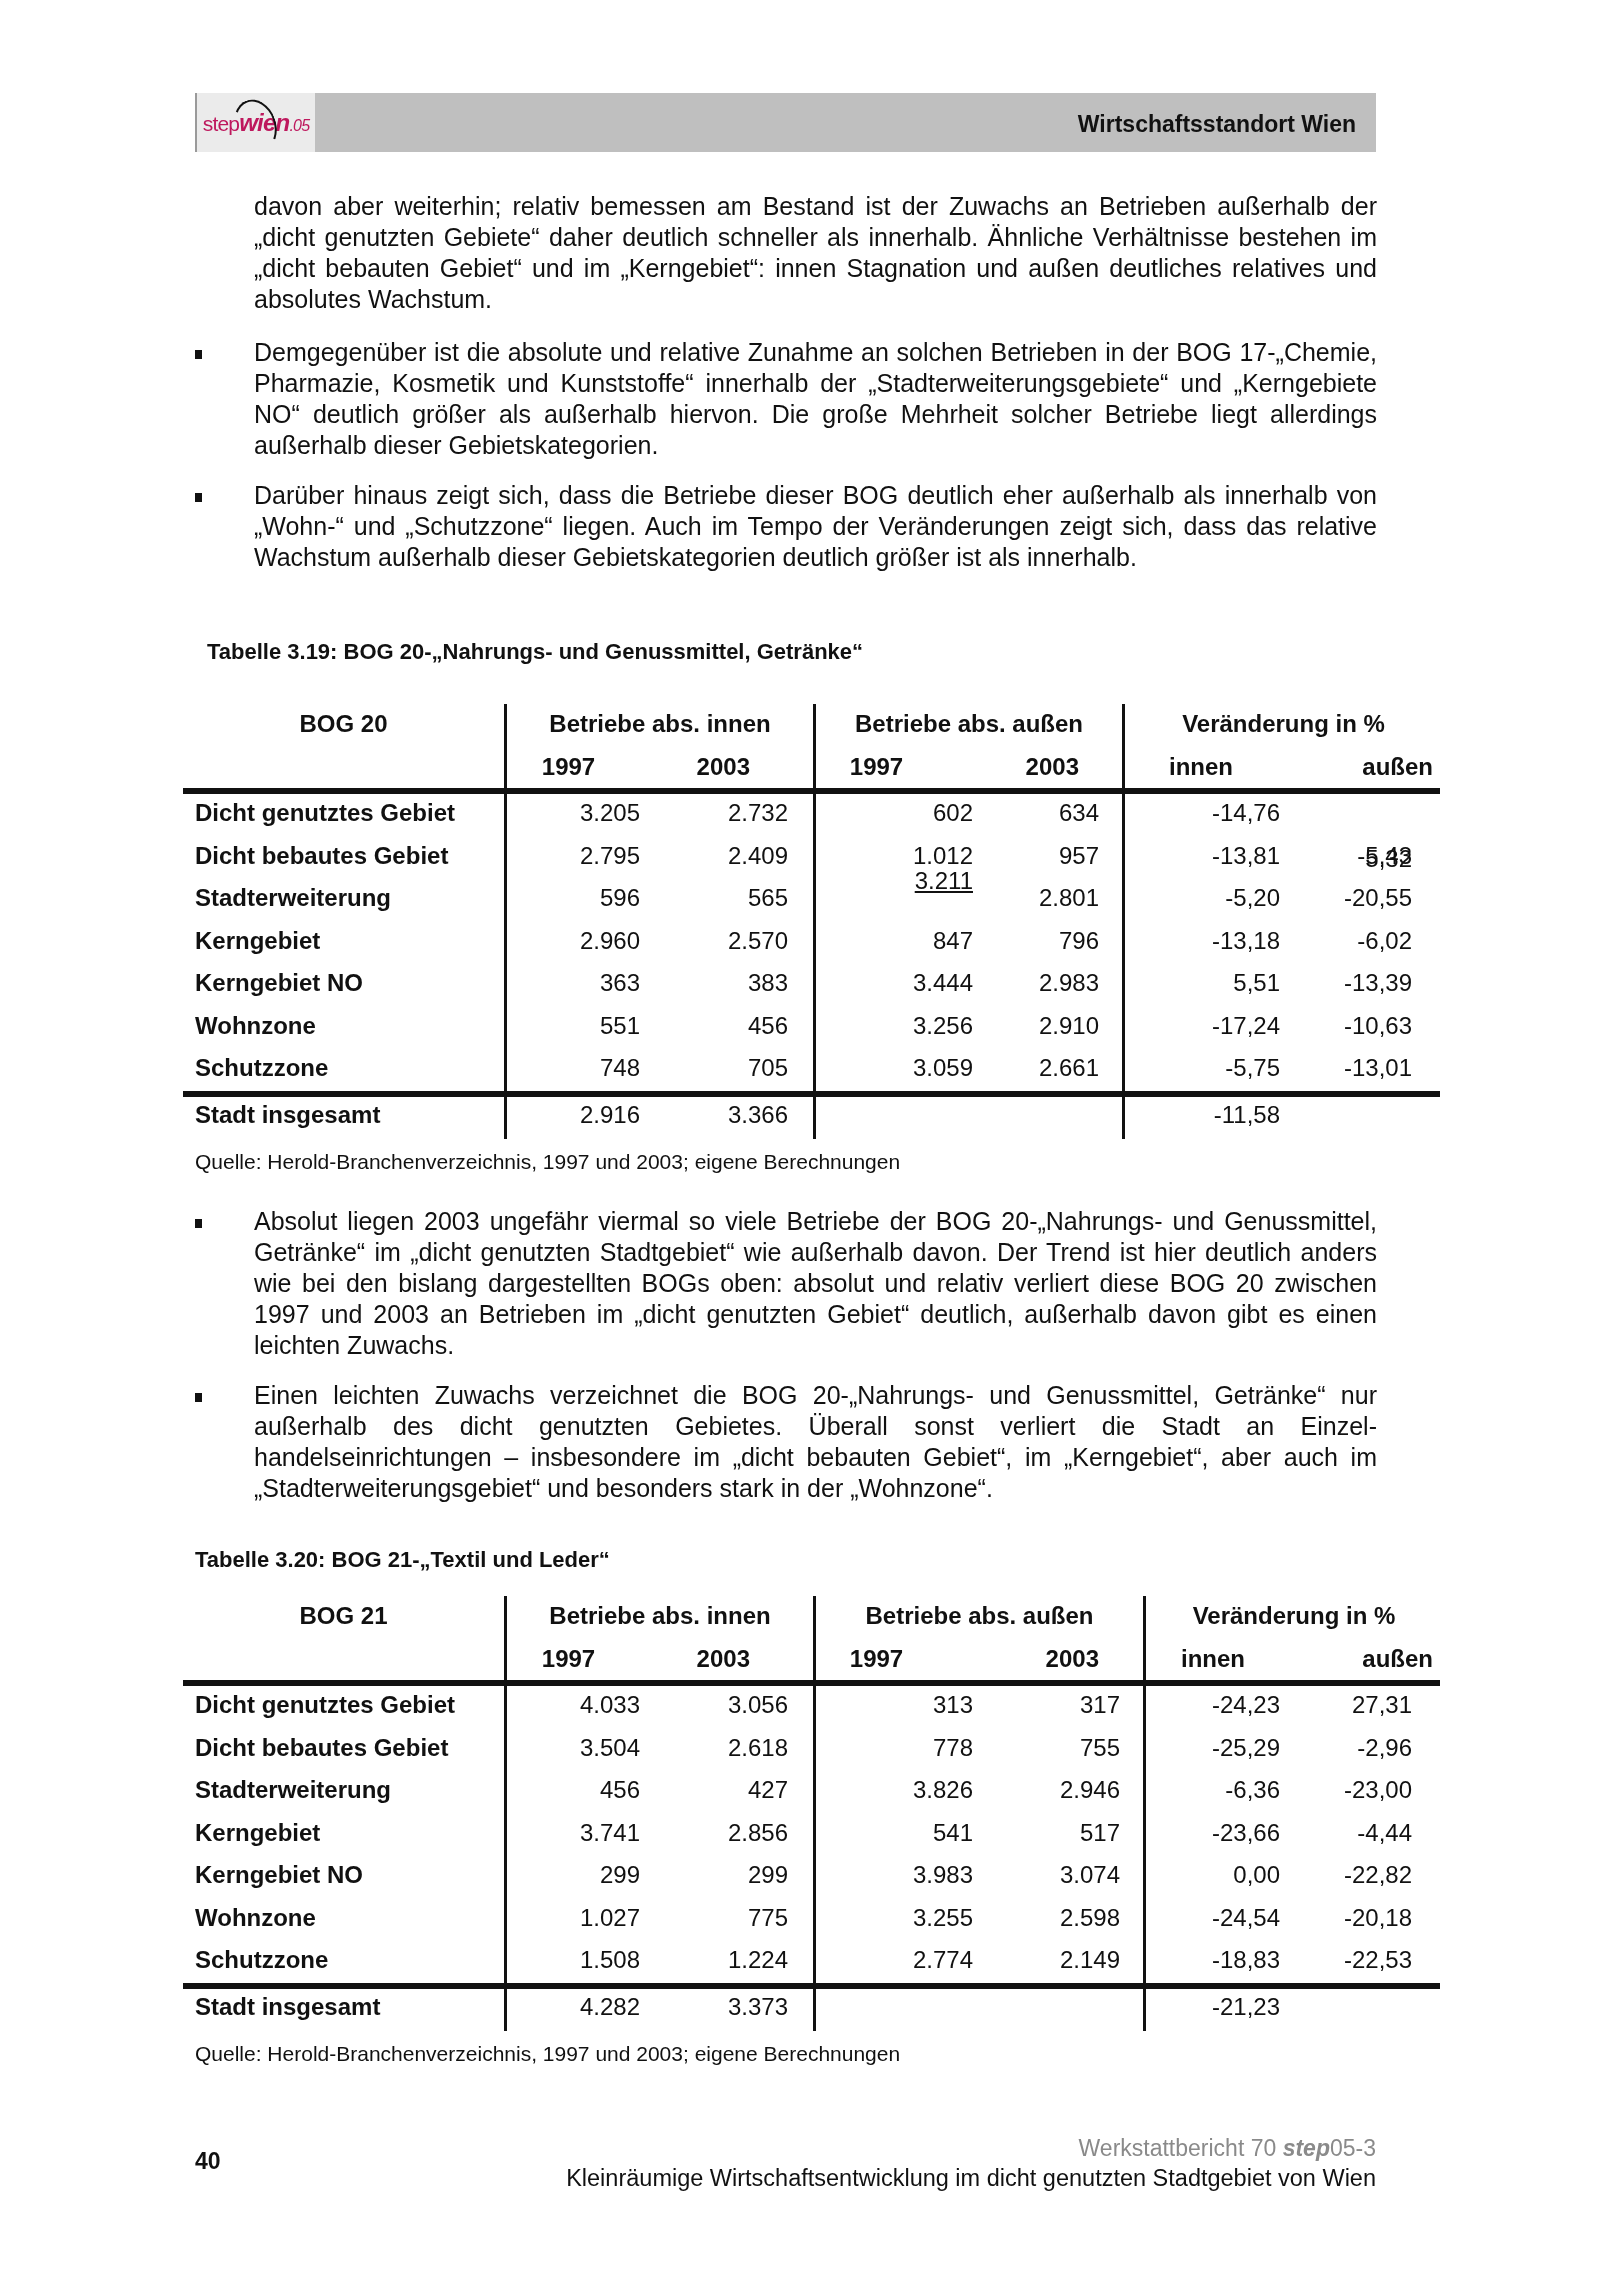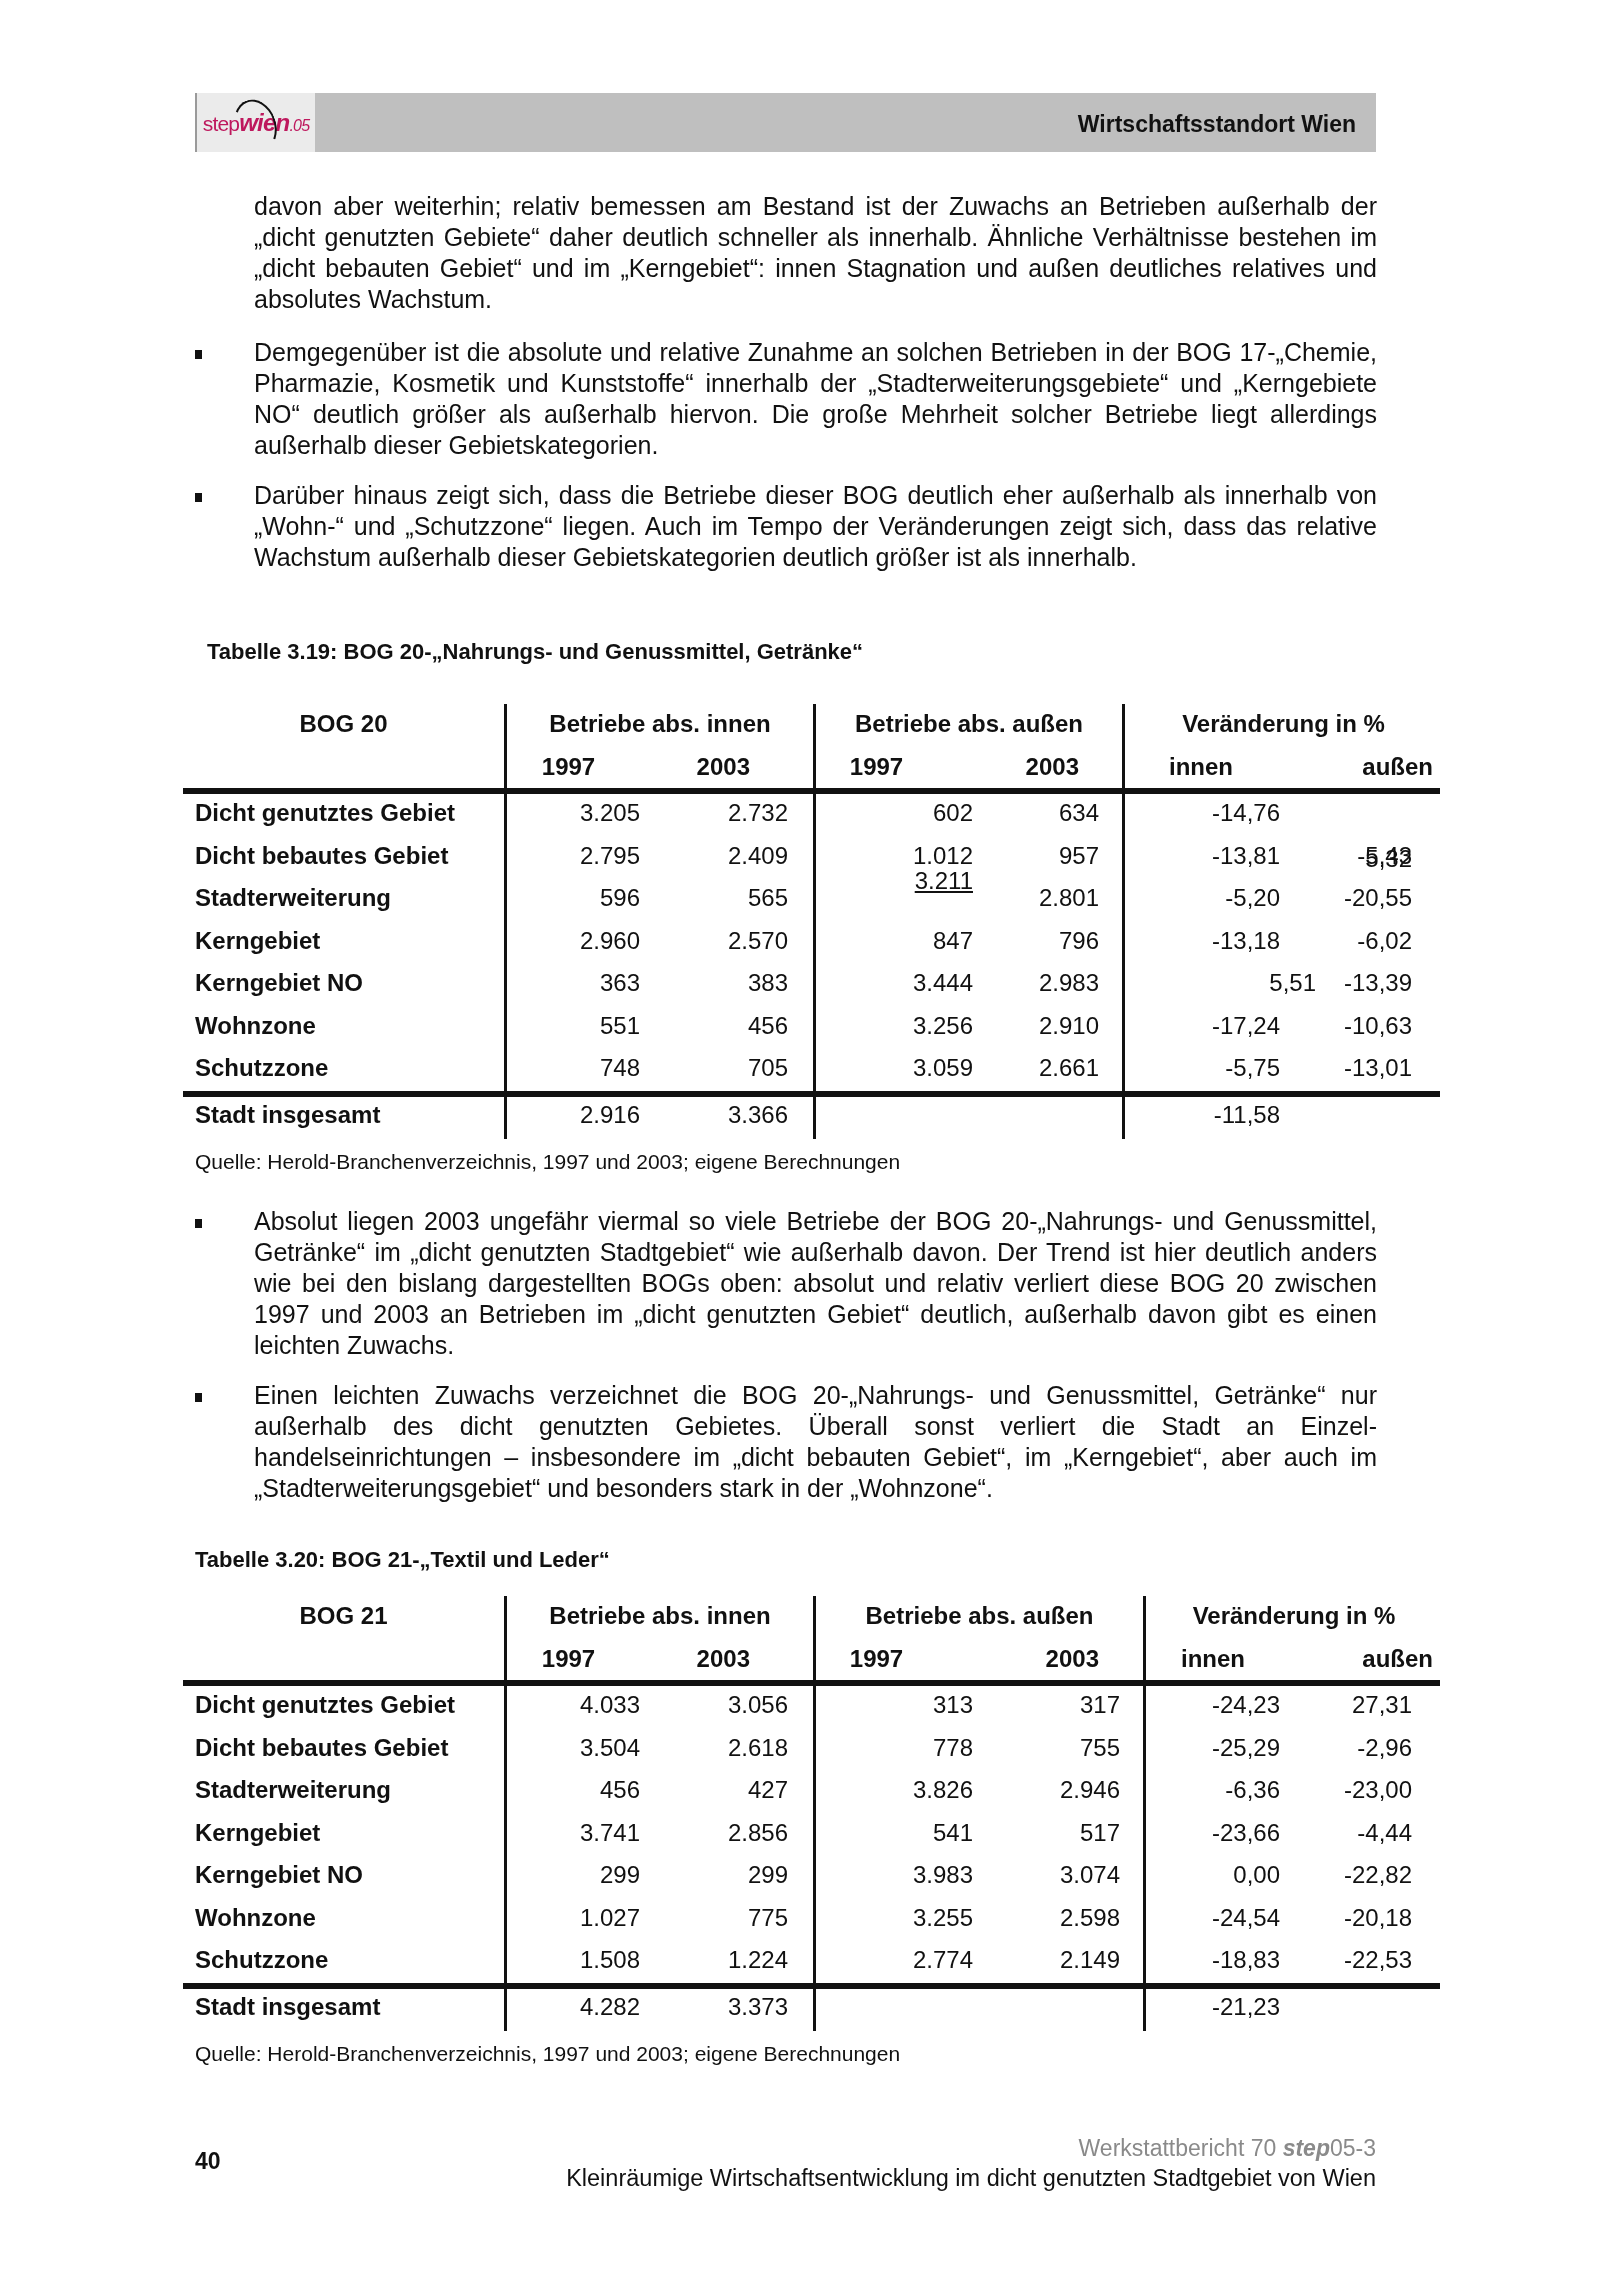--- a/index.html
+++ b/index.html
@@ -127,21 +127,21 @@
     <div class="cell num" style="left:811px; width:105px; top:223px;">796</div>
     <div class="cell num" style="left:943px; width:154px; top:223px;">-13,18</div>
     <div class="cell num" style="left:1119px; width:110px; top:223px;">-6,02</div>
   </div>
   <div>
     <div class="cell lbl" style="top:265px;">Kerngebiet NO</div>
     <div class="cell num" style="left:324px; width:133px; top:265px;">363</div>
     <div class="cell num" style="left:487px; width:118px; top:265px;">383</div>
     <div class="cell num" style="left:633px; width:157px; top:265px;">3.444</div>
     <div class="cell num" style="left:811px; width:105px; top:265px;">2.983</div>
-    <div class="cell num" style="left:943px; width:154px; top:265px;padding-left:36px;">5,51</div>
+    <div class="cell num" style="left:943px; width:154px; top:265px;">5,51</div>
     <div class="cell num" style="left:1119px; width:110px; top:265px;">-13,39</div>
   </div>
   <div>
     <div class="cell lbl" style="top:308px;">Wohnzone</div>
     <div class="cell num" style="left:324px; width:133px; top:308px;">551</div>
     <div class="cell num" style="left:487px; width:118px; top:308px;">456</div>
     <div class="cell num" style="left:633px; width:157px; top:308px;">3.256</div>
     <div class="cell num" style="left:811px; width:105px; top:308px;">2.910</div>
     <div class="cell num" style="left:943px; width:154px; top:308px;">-17,24</div>
     <div class="cell num" style="left:1119px; width:110px; top:308px;">-10,63</div>

